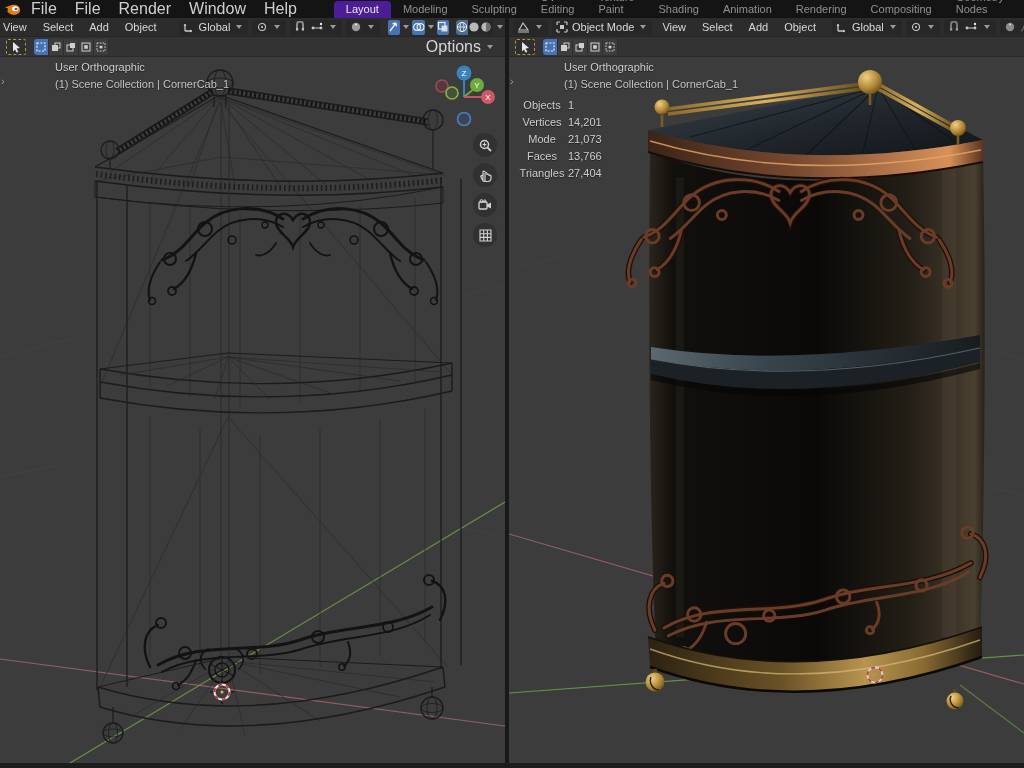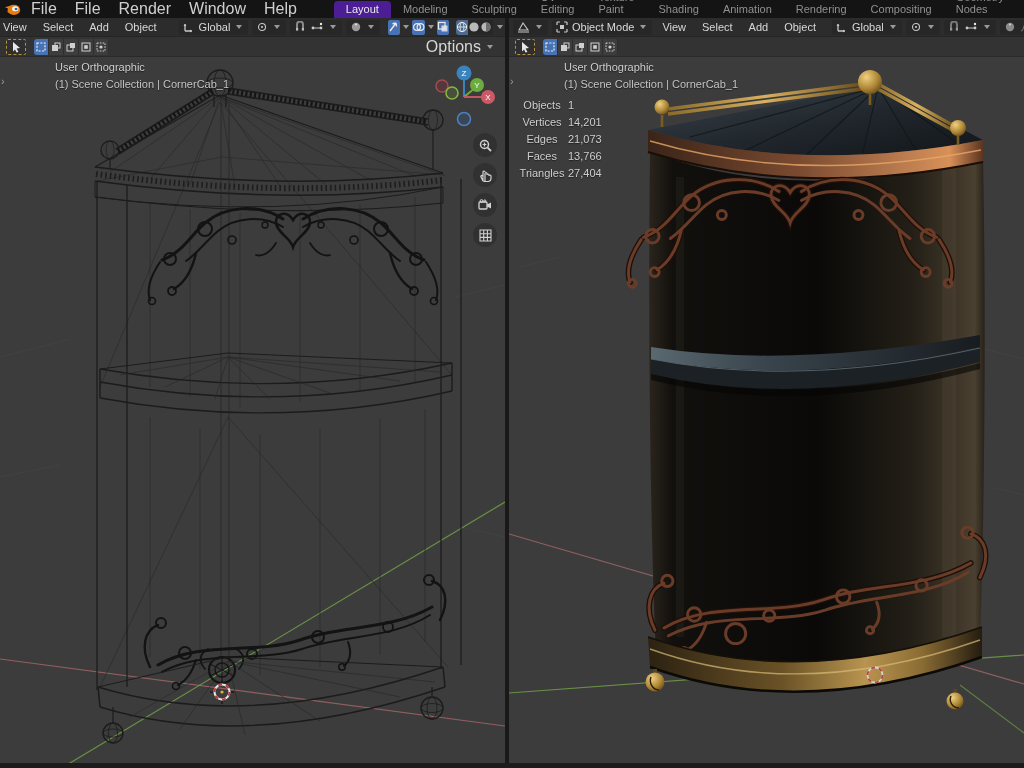--- a/index.html
+++ b/index.html
@@ -745,21 +745,21 @@
       <div class="stats">
         <div class="row">
             <span class="lab">Objects</span>
             <span>1</span>
           </div>
         <div class="row">
             <span class="lab">Vertices</span>
             <span>14,201</span>
           </div>
         <div class="row">
-            <span class="lab">Edges</span>
+            <span class="lab">Mode</span>
             <span>21,073</span>
           </div>
         <div class="row">
             <span class="lab">Faces</span>
             <span>13,766</span>
           </div>
         <div class="row">
             <span class="lab">Triangles</span>
             <span>27,404</span>
           </div>

